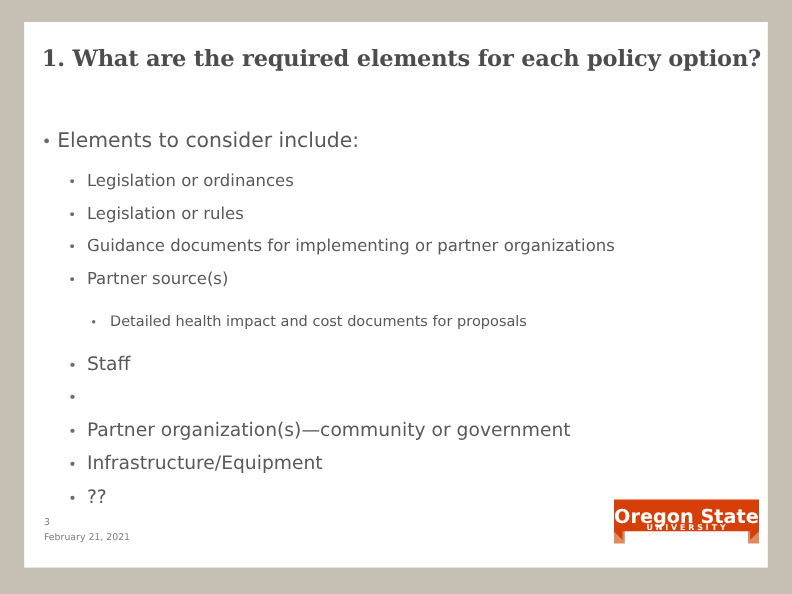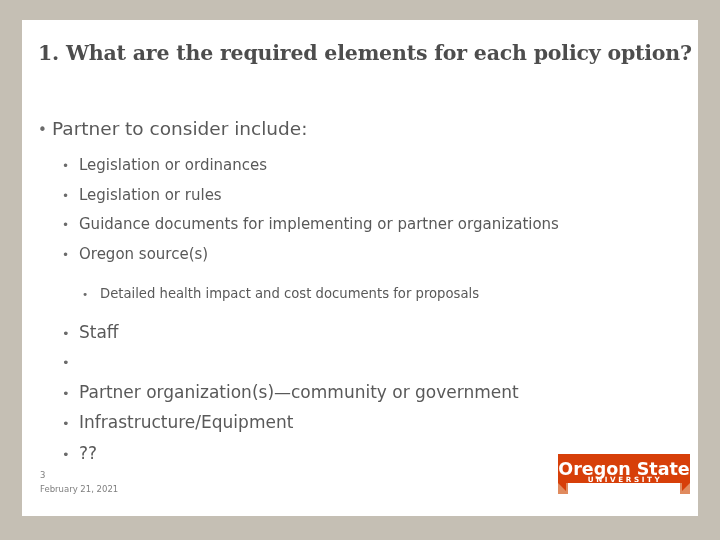--- a/index.html
+++ b/index.html
@@ -141,38 +141,38 @@
 
 <div id="slide-frame">
   <div id="slide">
 
     <div id="slide-title">1. What are the required elements for each policy option?</div>
 
     <div id="body-content">
 
       <div class="bullet-row lvl1">
         <span class="bullet-mark">•</span>
-        <span class="bullet-text">Partner to consider include:</span>
+        <span class="bullet-text">Elements to consider include:</span>
       </div>
 
       <div class="bullet-row lvl2s">
         <span class="bullet-mark">•</span>
         <span class="bullet-text">Legislation or ordinances</span>
       </div>
       <div class="bullet-row lvl2s">
         <span class="bullet-mark">•</span>
         <span class="bullet-text">Legislation or rules</span>
       </div>
       <div class="bullet-row lvl2s">
         <span class="bullet-mark">•</span>
         <span class="bullet-text">Guidance documents for implementing or partner organizations</span>
       </div>
       <div class="bullet-row lvl2s">
         <span class="bullet-mark">•</span>
-        <span class="bullet-text">Oregon source(s)</span>
+        <span class="bullet-text">Partner source(s)</span>
       </div>
 
       <div class="bullet-row lvl3">
         <span class="bullet-mark">•</span>
         <span class="bullet-text">Detailed health impact and cost documents for proposals</span>
       </div>
 
       <div class="bullet-row lvl2b gap-before">
         <span class="bullet-mark">•</span>
         <span class="bullet-text">Staff</span>

